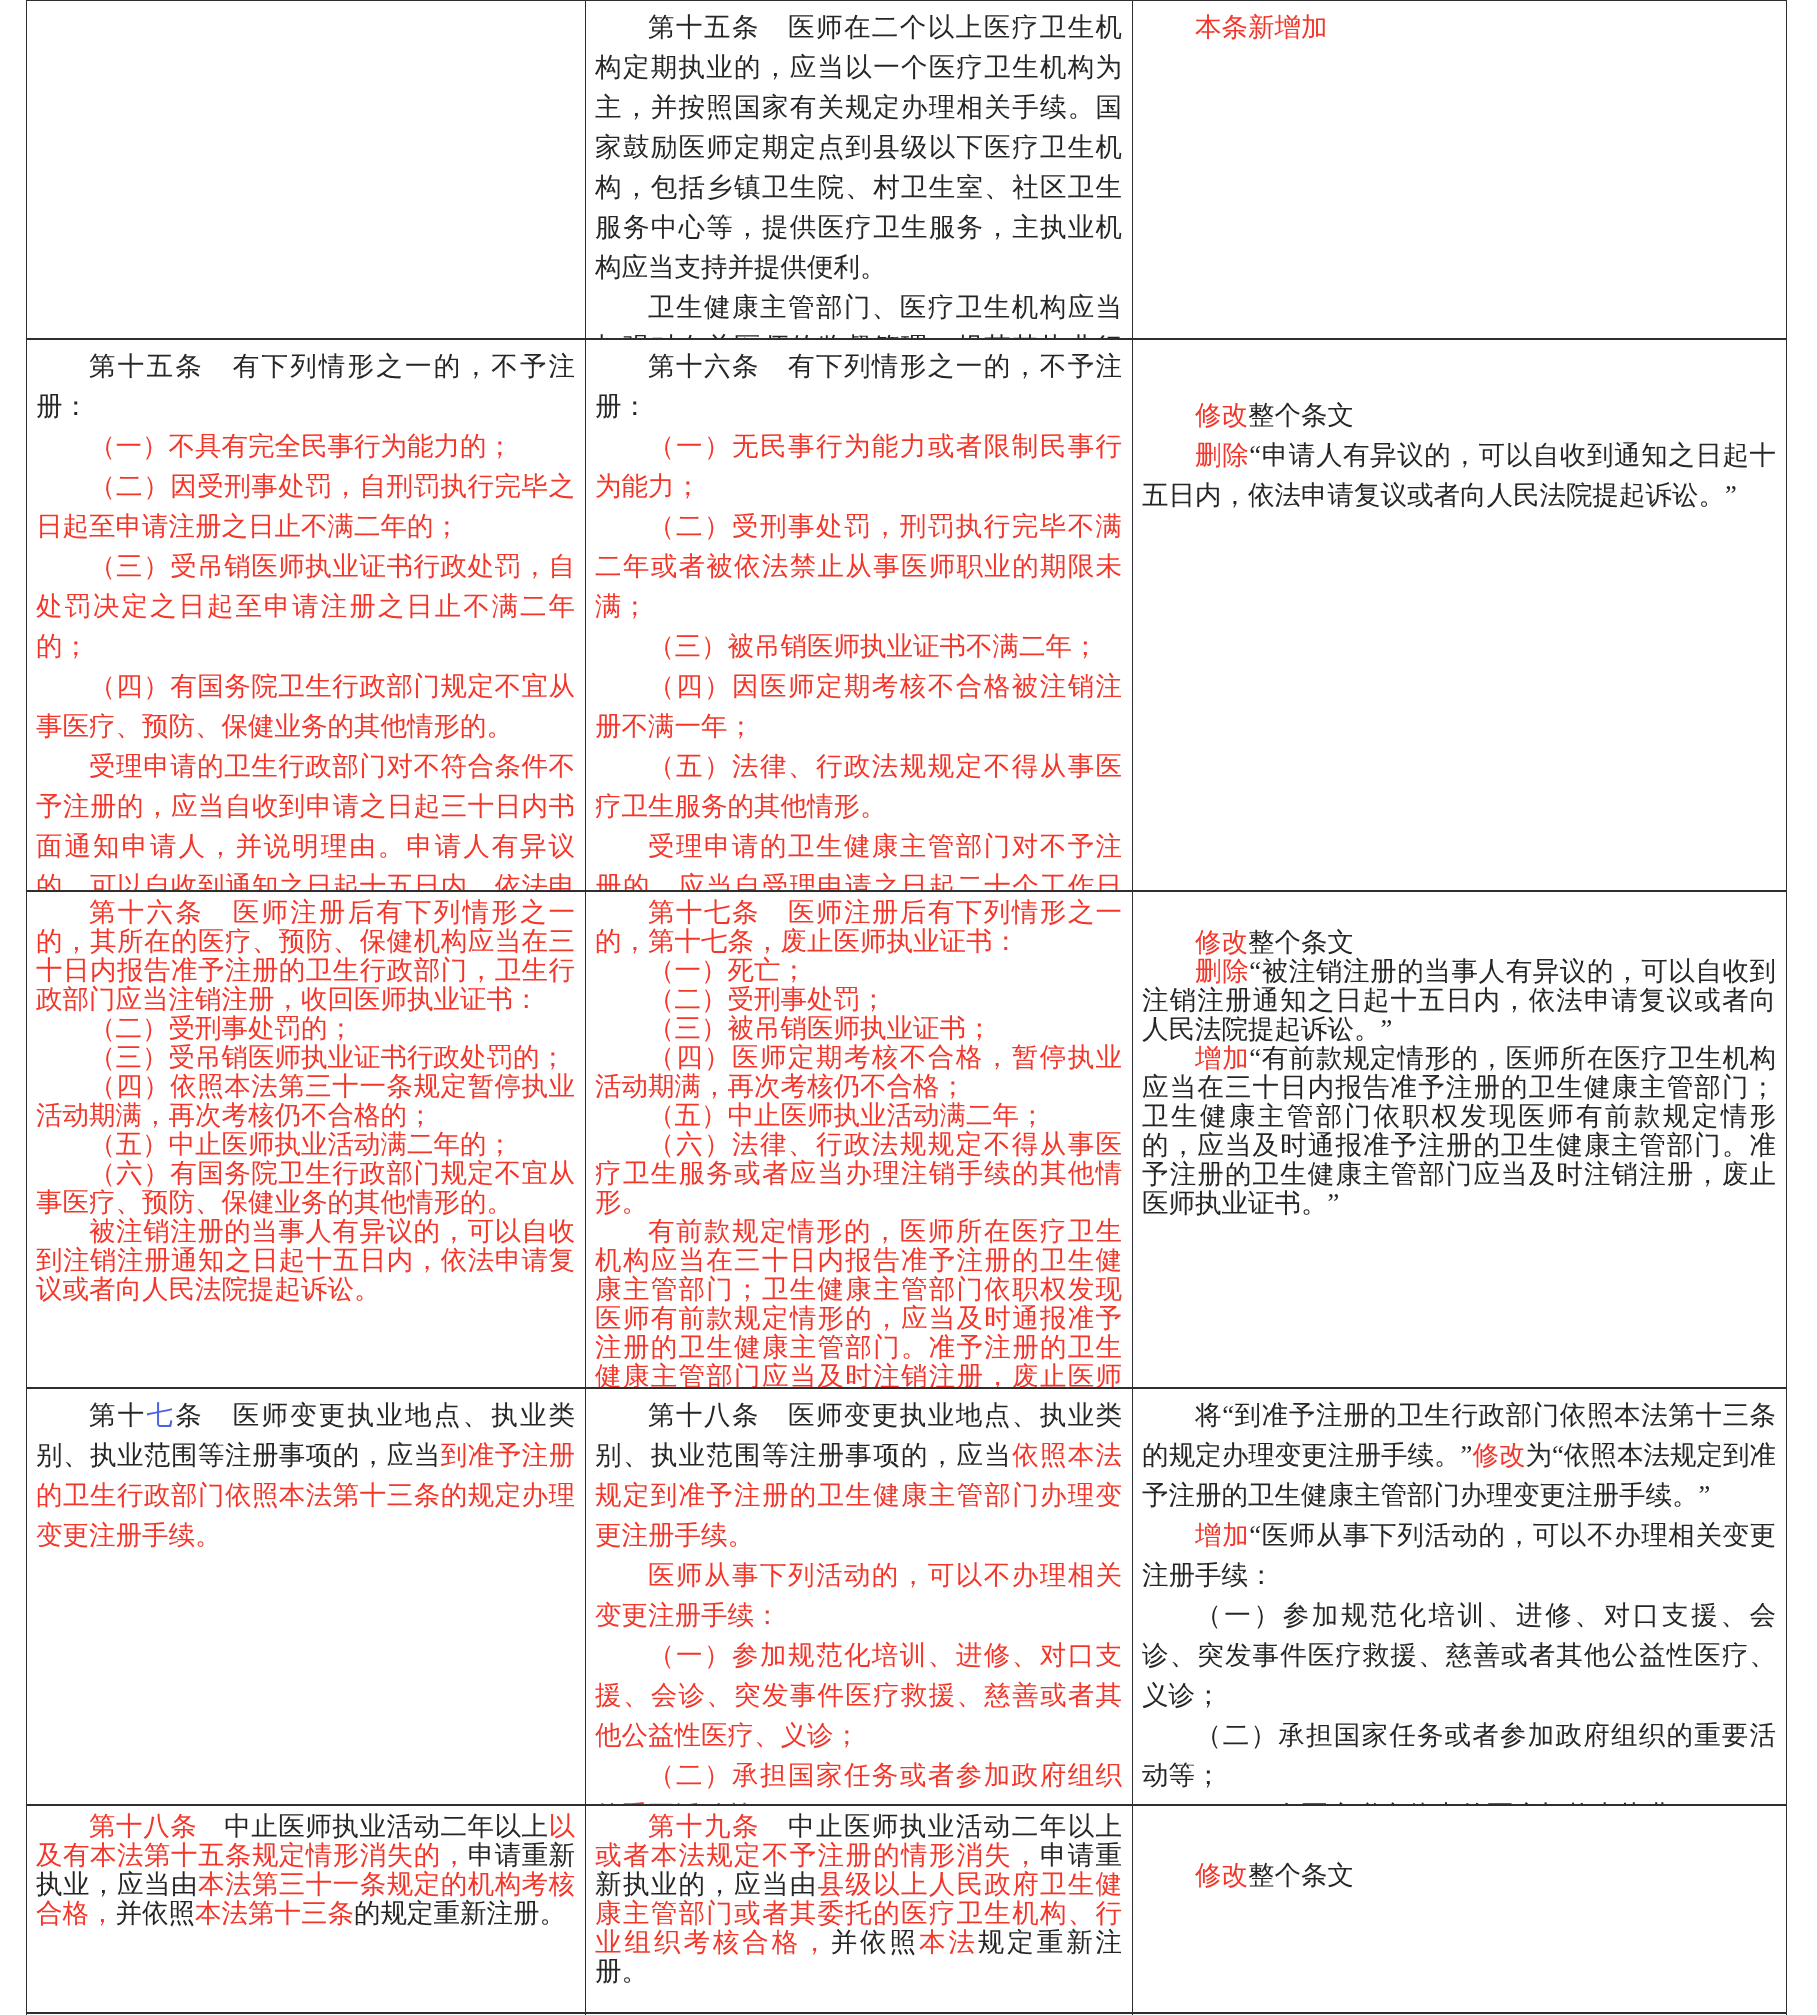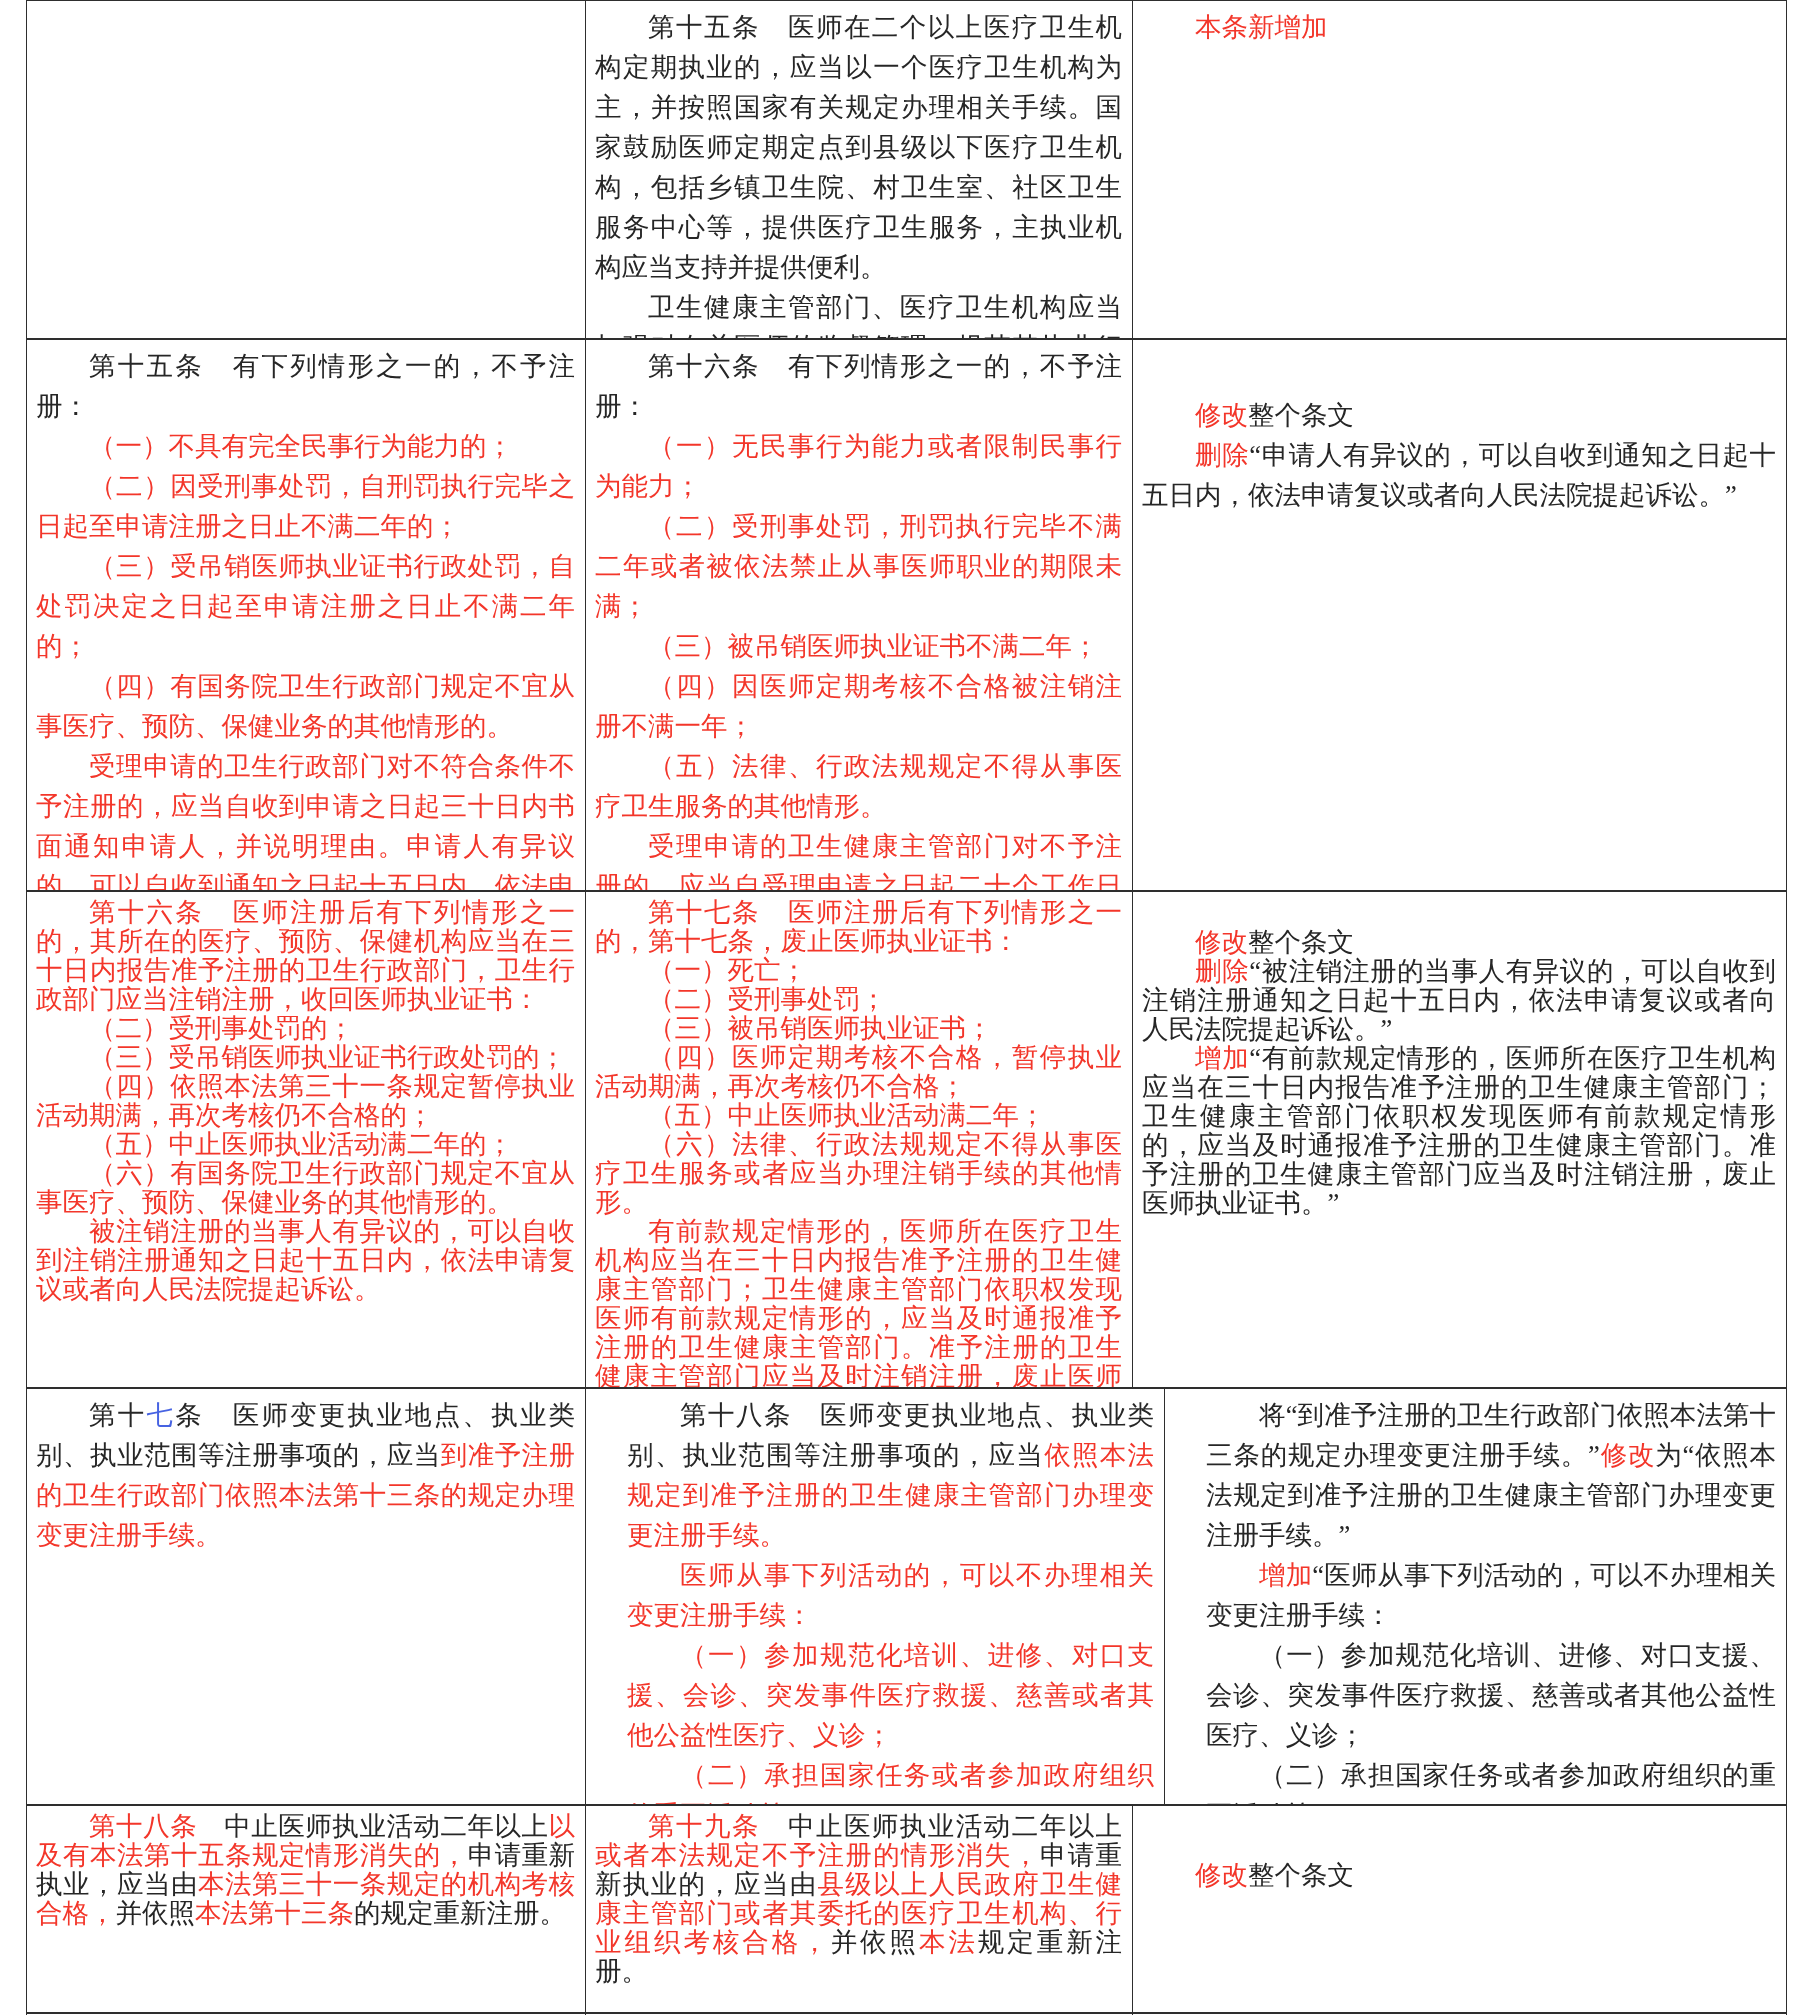--- a/index.html
+++ b/index.html
@@ -7,21 +7,21 @@
   #table-wrap{
     position:absolute;left:25.6px;top:0;width:1761px;box-sizing:border-box;
     border-left:1.9px solid #2e2e2e;border-right:1.9px solid #2e2e2e;border-top:1.9px solid #2e2e2e;
     background:#ffffff;
   }
   .trow{display:flex;overflow:hidden;border-bottom:2.8px solid #2e2e2e;box-sizing:border-box;}
   .trow.last{border-bottom:none;}
   .r1{height:339px;}
   .r2{height:552px;}
   .r3{height:497px;}
-  .r4{height:417px;gap:32px;}
+  .r4{height:417px;}
   .r5{height:208px;}
   .r6{height:5.7px;}
   .cell{
     box-sizing:border-box;overflow:hidden;
     padding:5.7px 9.5px 3.8px 9.5px;
     font-size:26.5px;line-height:40px;color:#262626;
   }
   .r3 .cell{line-height:29px;}
   .r5 .cell{line-height:29px;}
   .cell-old{width:559px;border-right:1.9px solid #2e2e2e;}

